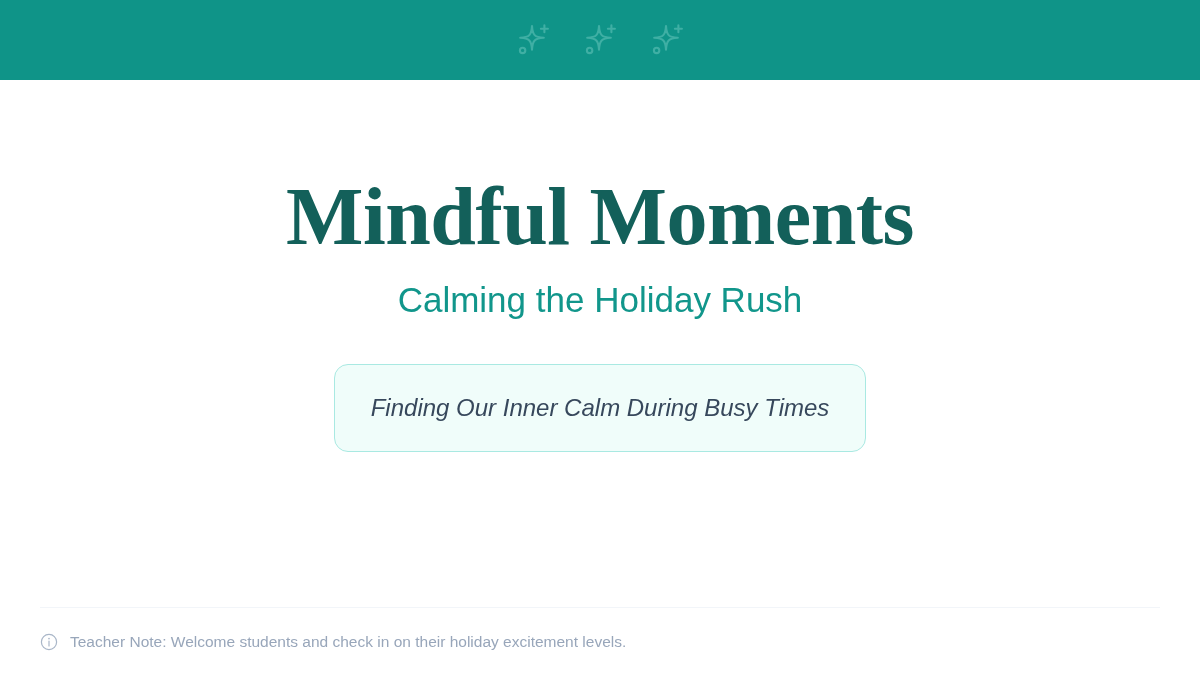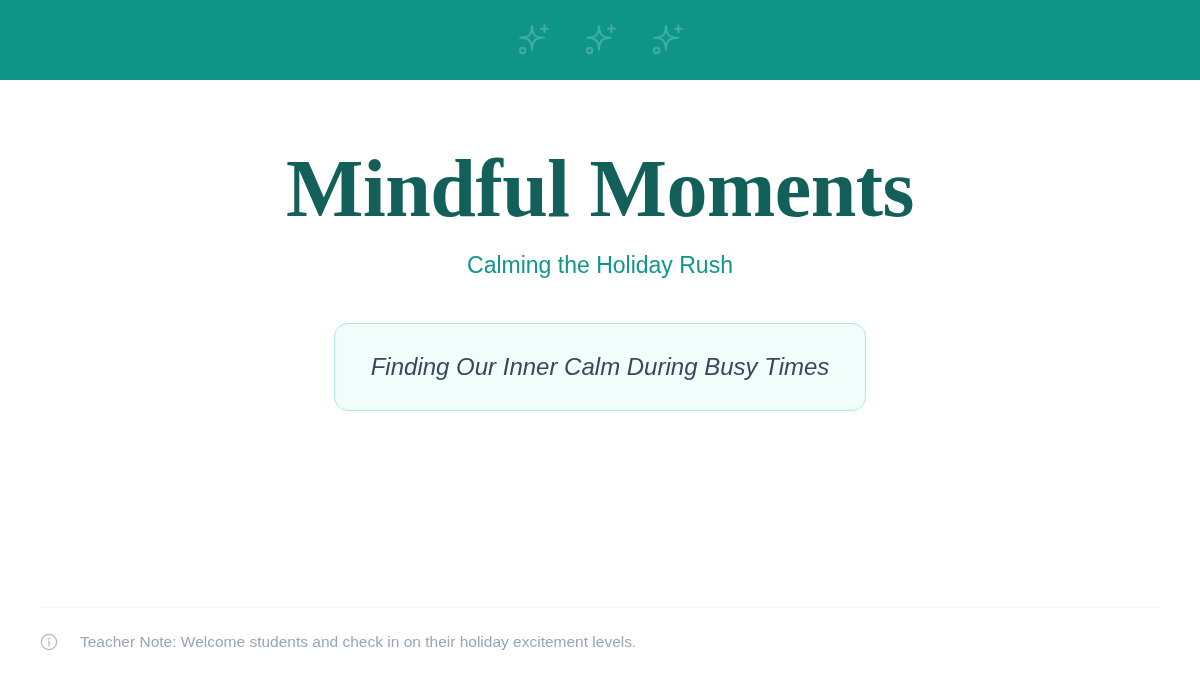--- a/index.html
+++ b/index.html
@@ -48,27 +48,27 @@
     align-items: center;
   }
 
   .page-title {
     font-family: "Liberation Serif", "DejaVu Serif", serif;
     font-weight: bold;
     font-size: 82px;
     line-height: 1;
     color: #13605A;
     letter-spacing: -0.5px;
-    margin-top: 68px;
+    margin-top: 96px;
     white-space: nowrap;
   }
 
   .page-subtitle {
     font-family: "Liberation Sans", sans-serif;
-    font-size: 23px;
+    font-size: 35px;
     font-weight: 400;
     color: #11968B;
     margin-top: 22px;
     white-space: nowrap;
   }
 
   .quote-box {
     margin-top: 44px;
     width: 532px;
     height: 88px;
@@ -91,21 +91,21 @@
   
   .footer {
     position: absolute;
     left: 40px;
     bottom: 0;
     width: 1120px;
     height: 68px;
     border-top: 1px solid #F2F5F9;
     display: flex;
     align-items: center;
-    gap: 22px;
+    gap: 12px;
   }
 
   .info-icon {
     width: 18px;
     height: 18px;
     flex: 0 0 18px;
     display: block;
   }
 
   .footer-note {

